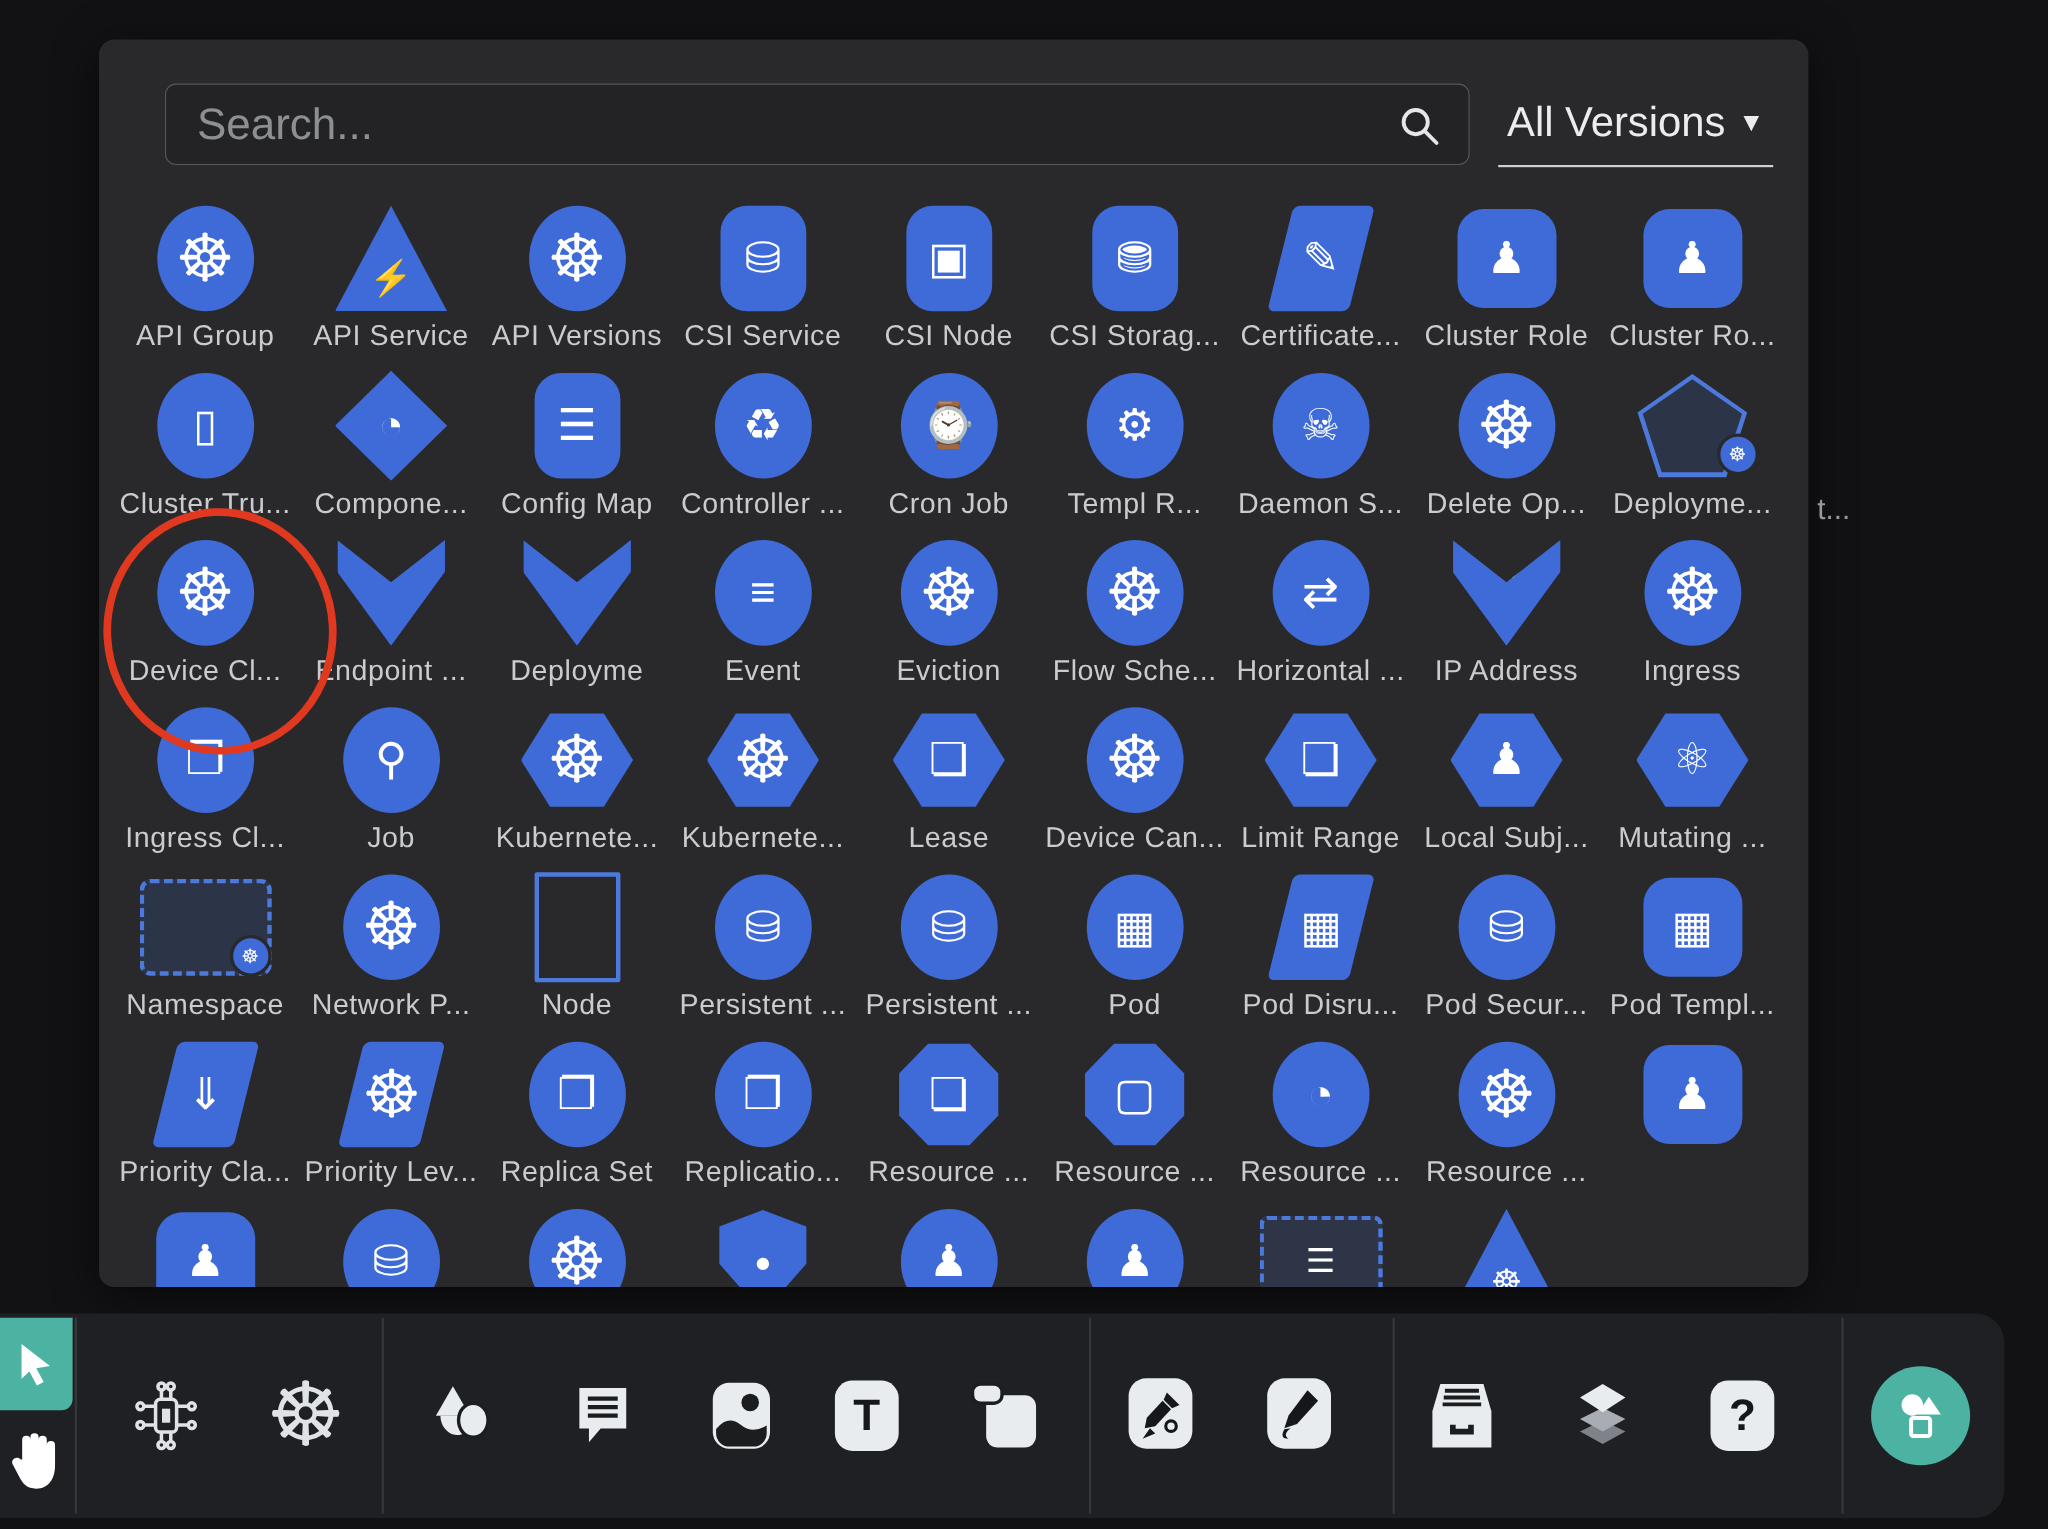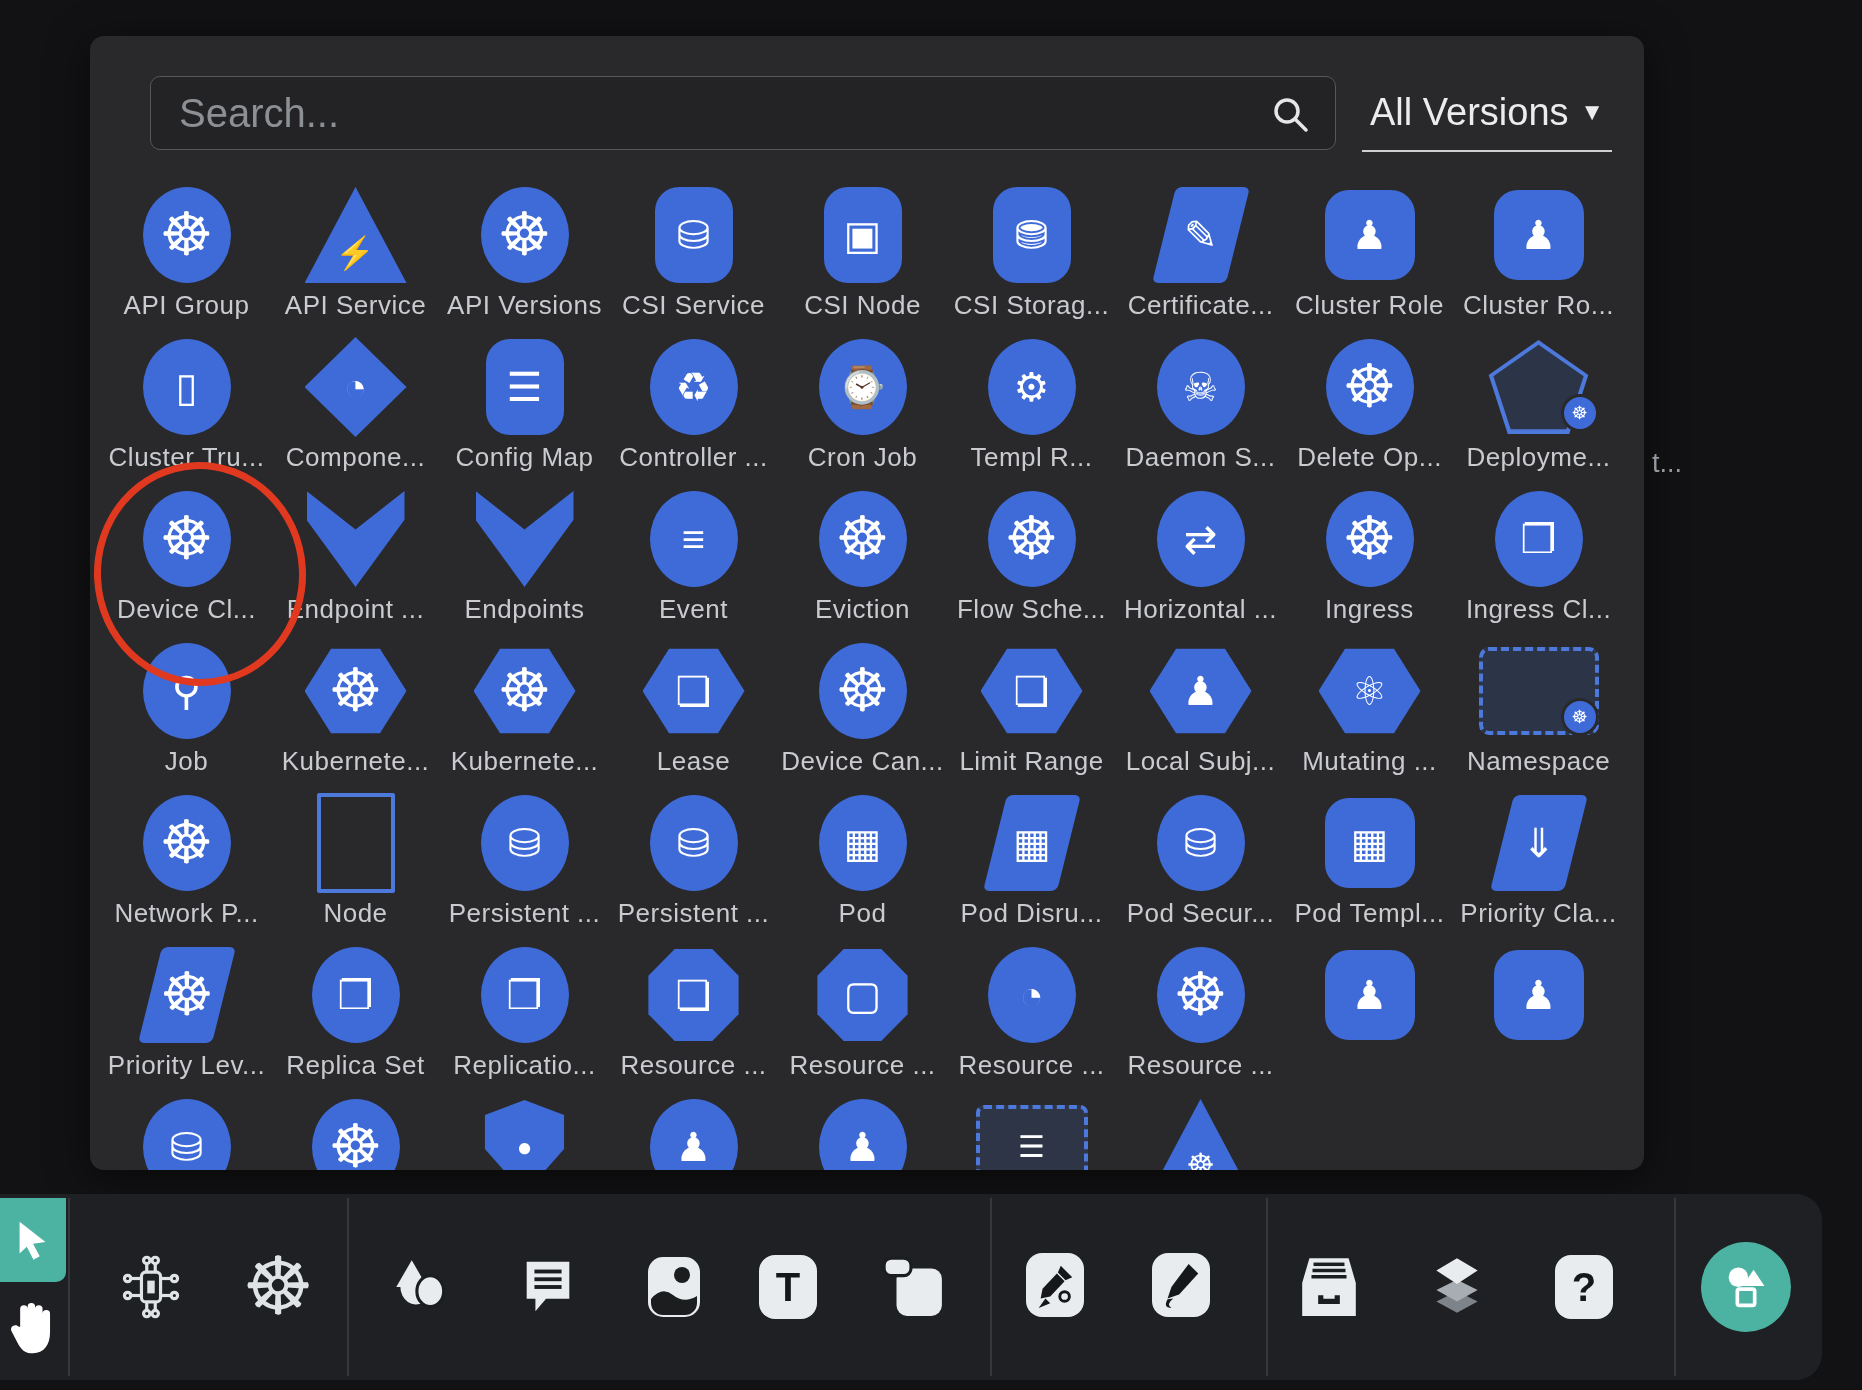--- a/index.html
+++ b/index.html
@@ -273,21 +273,21 @@
           </div>
         </div>
         <div class="cell-label">Endpoint ...</div>
       </div>
       <div class="cell">
         <div class="icon-wrap">
           <div class="shape s-vee">
             <span class="glyph">⇊</span>
           </div>
         </div>
-        <div class="cell-label">Endpoints</div>
+        <div class="cell-label">Deployme</div>
       </div>
       <div class="cell">
         <div class="icon-wrap">
           <div class="shape s-circle">
             <span class="glyph">≡</span>
           </div>
         </div>
         <div class="cell-label">Event</div>
       </div>
       <div class="cell">
@@ -306,20 +306,28 @@
         </div>
         <div class="cell-label">Flow Sche...</div>
       </div>
       <div class="cell">
         <div class="icon-wrap">
           <div class="shape s-circle">
             <span class="glyph">⇄</span>
           </div>
         </div>
         <div class="cell-label">Horizontal ...</div>
+      </div>
+      <div class="cell">
+        <div class="icon-wrap">
+          <div class="shape s-vee">
+            <span class="glyph">⇆</span>
+          </div>
+        </div>
+        <div class="cell-label">IP Address</div>
       </div>
       <div class="cell">
         <div class="icon-wrap">
           <div class="shape s-circle">
             <span class="glyph big">☸</span>
           </div>
         </div>
         <div class="cell-label">Ingress</div>
       </div>
       <div class="cell">

